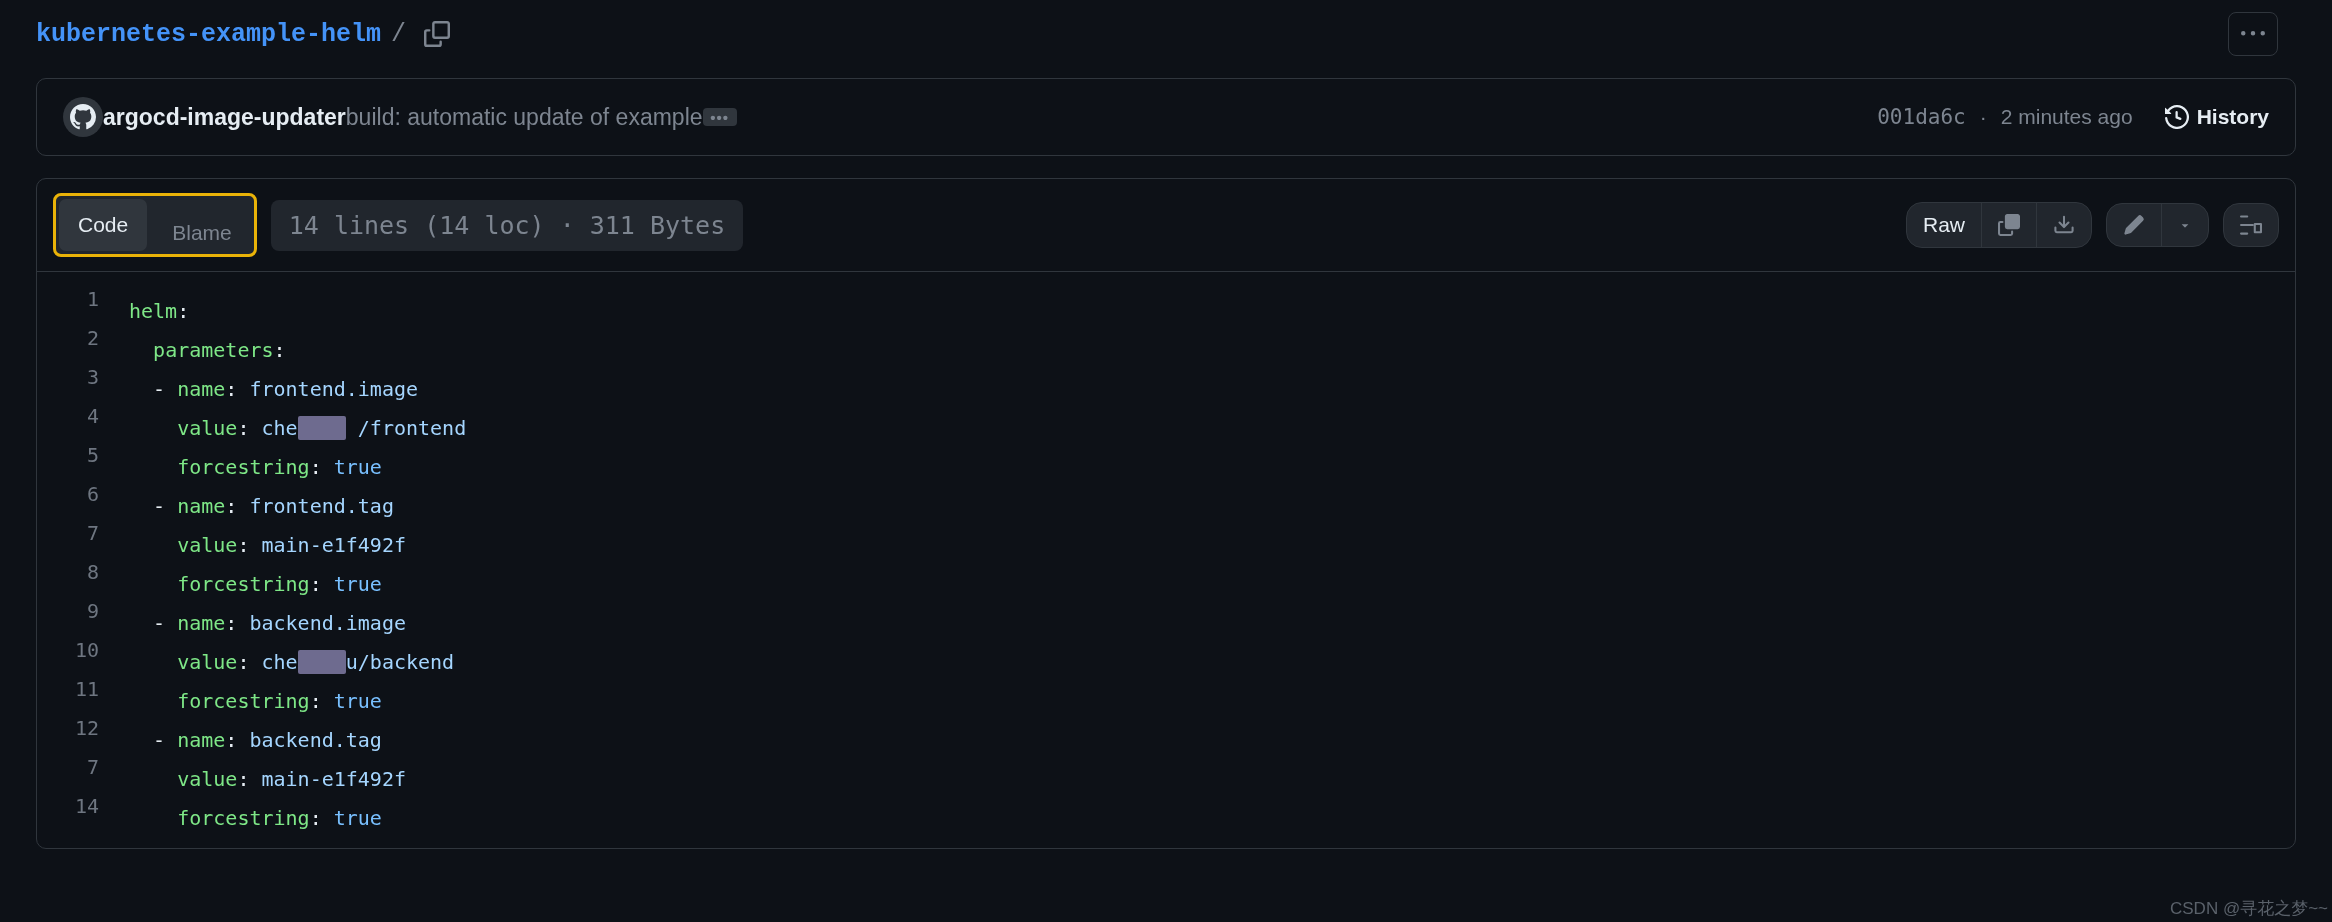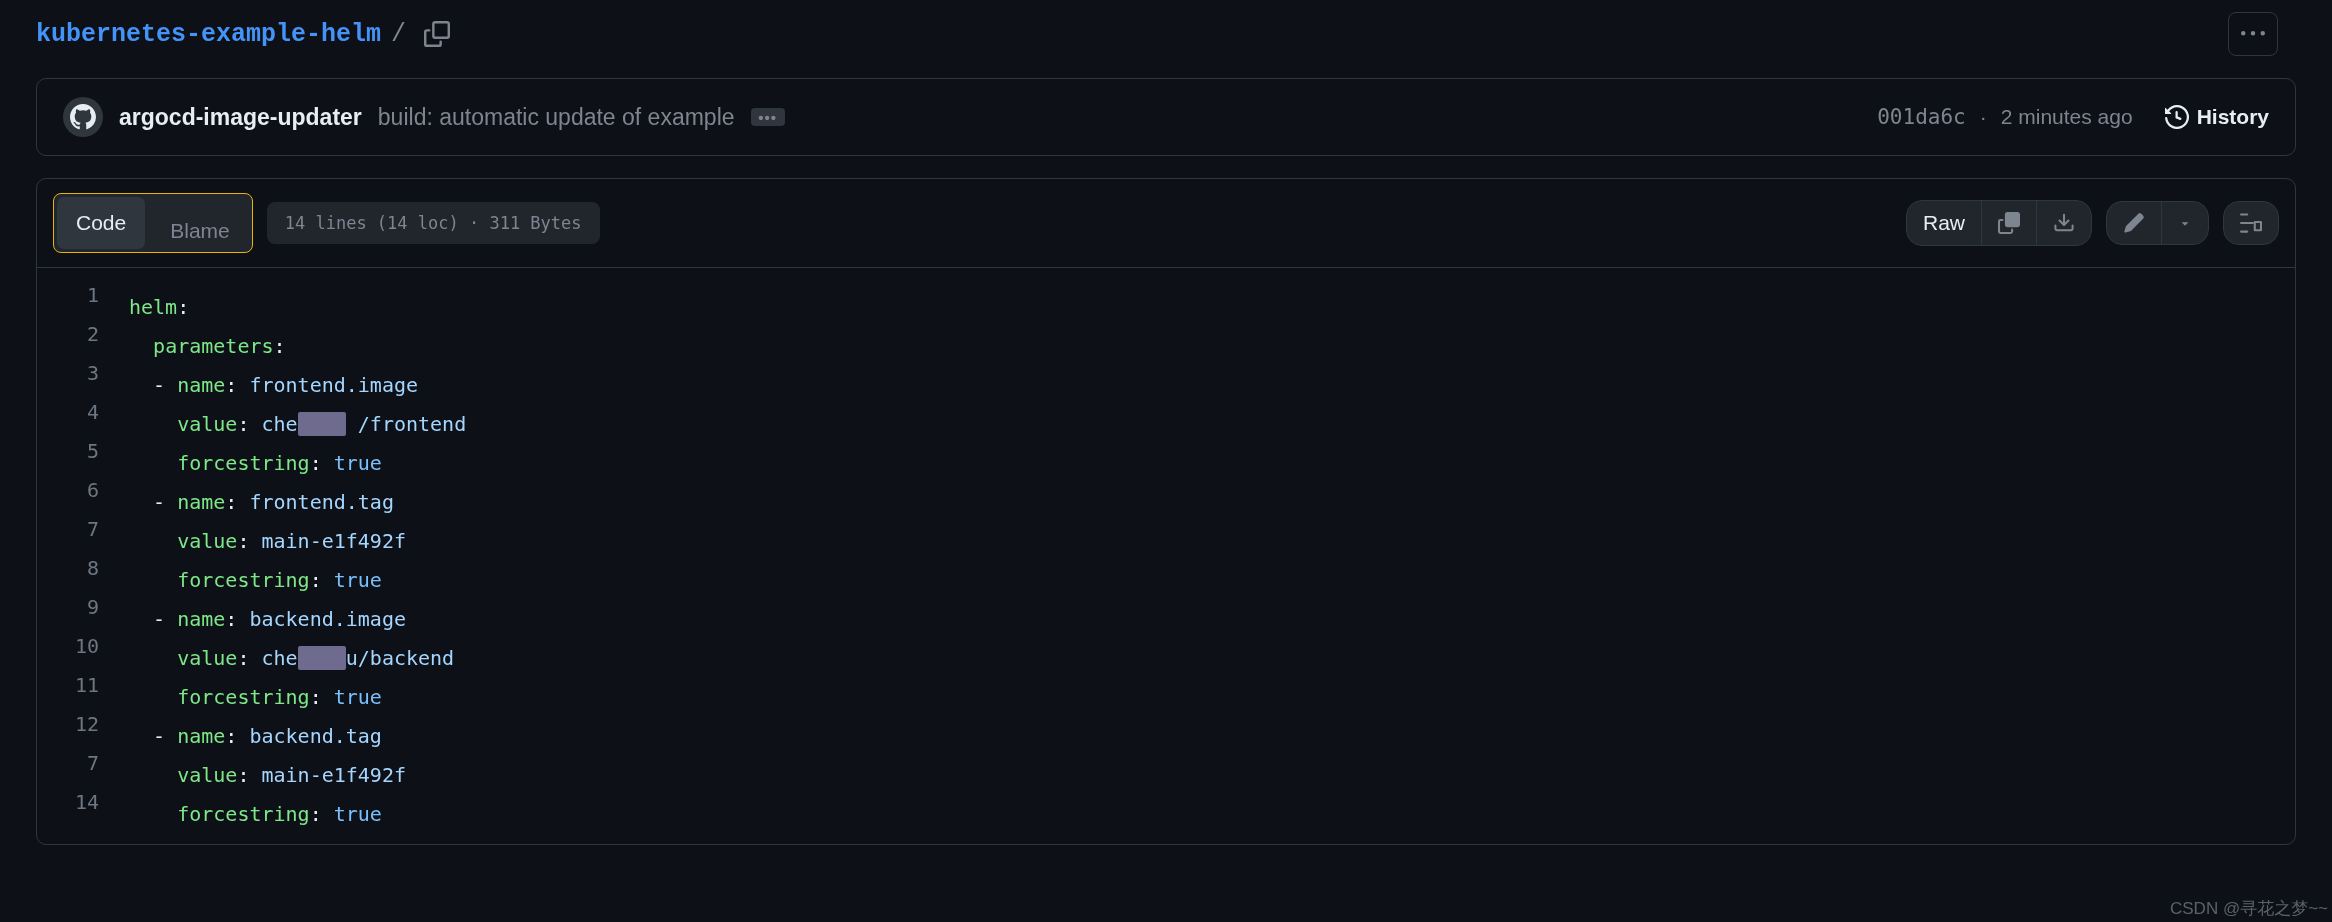--- a/index.html
+++ b/index.html
@@ -39,21 +39,20 @@
     margin-right: 18px;
   }
   .topbar-right { margin-left: auto; display:flex; align-items:center; }
   .commit-box {
     margin: 0 36px 22px 36px;
     border: 1px solid #30363d;
     border-radius: 10px;
     padding: 18px 26px;
     display: flex;
     align-items: center;
-    gap: 16px;
     font-size: 23px;
   }
   .avatar {
     width: 40px; height: 40px; border-radius: 50%;
     background: #30363d;
     display:flex; align-items:center; justify-content:center;
   }
   .author { color: #e6edf3; font-weight: 600; }
   .commit-msg { color: #7d8590; }
   .ellipsis-badge {
@@ -74,33 +73,33 @@
   }
   .file-head {
     display: flex;
     align-items: center;
     padding: 14px 16px;
     gap: 14px;
     border-bottom: 1px solid #30363d;
   }
   .seg {
     background: #21262d;
-    border: 1px solid #eab308;
+    border: 3px solid #eab308;
     border-radius: 8px;
     display: inline-flex;
     overflow: hidden;
   }
   .seg button {
     background: transparent; border: none; color:#7d8590;
     padding: 9px 22px; font-size: 21px; cursor:pointer;margin-top:16px;
   }
   .seg button.active { background:#30363d; color:#e6edf3; border-radius:7px; margin:3px; padding:6px 19px; }
   .file-meta {
     background:#21262d; border-radius:8px; padding: 11px 18px;
-    color:#7d8590; font-size:17px;
+    color:#7d8590; font-size:25px;
     font-family: ui-monospace, SFMono-Regular, Menlo, monospace;
   }
   .file-actions { margin-left:auto; display:flex; align-items:center; gap:14px; }
   .btn-group {
     display:inline-flex; border:1px solid #30363d; border-radius:16px; overflow:hidden;
     background:#21262d;
   }
   .btn-group > * {
     padding: 10px 16px; border:none; background:transparent; color:#7d8590;
     display:flex; align-items:center; justify-content:center; cursor:pointer; font-size:21px;

